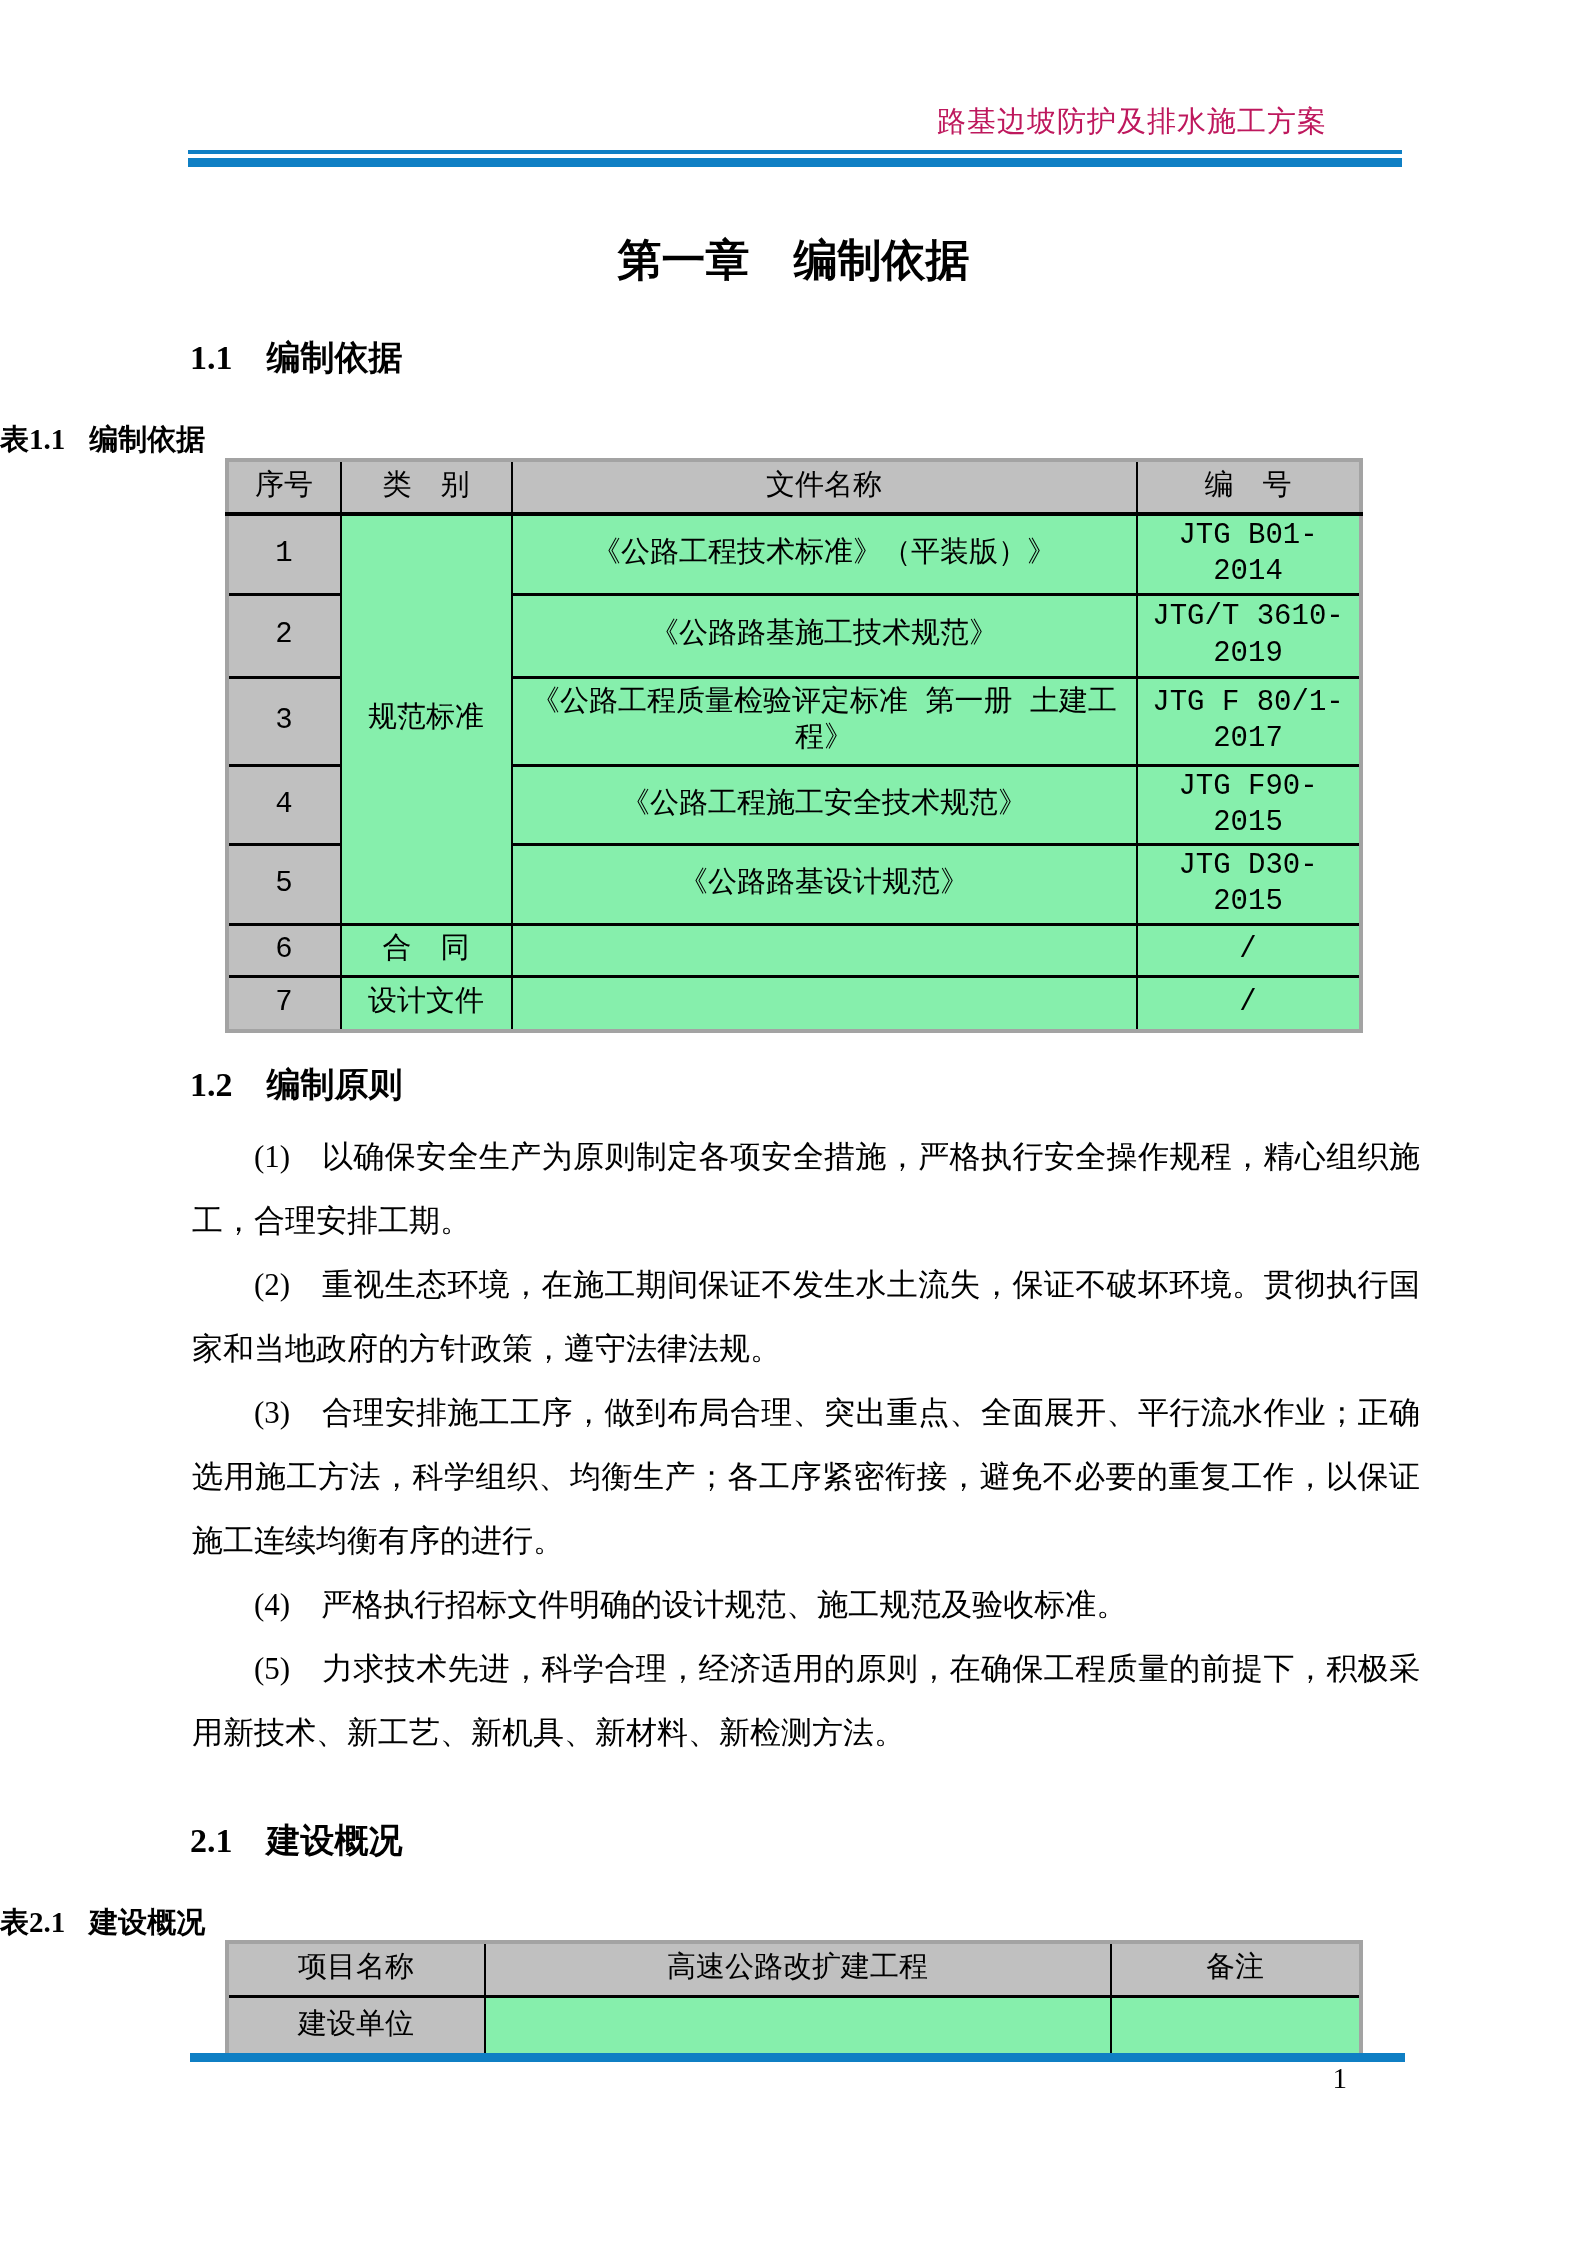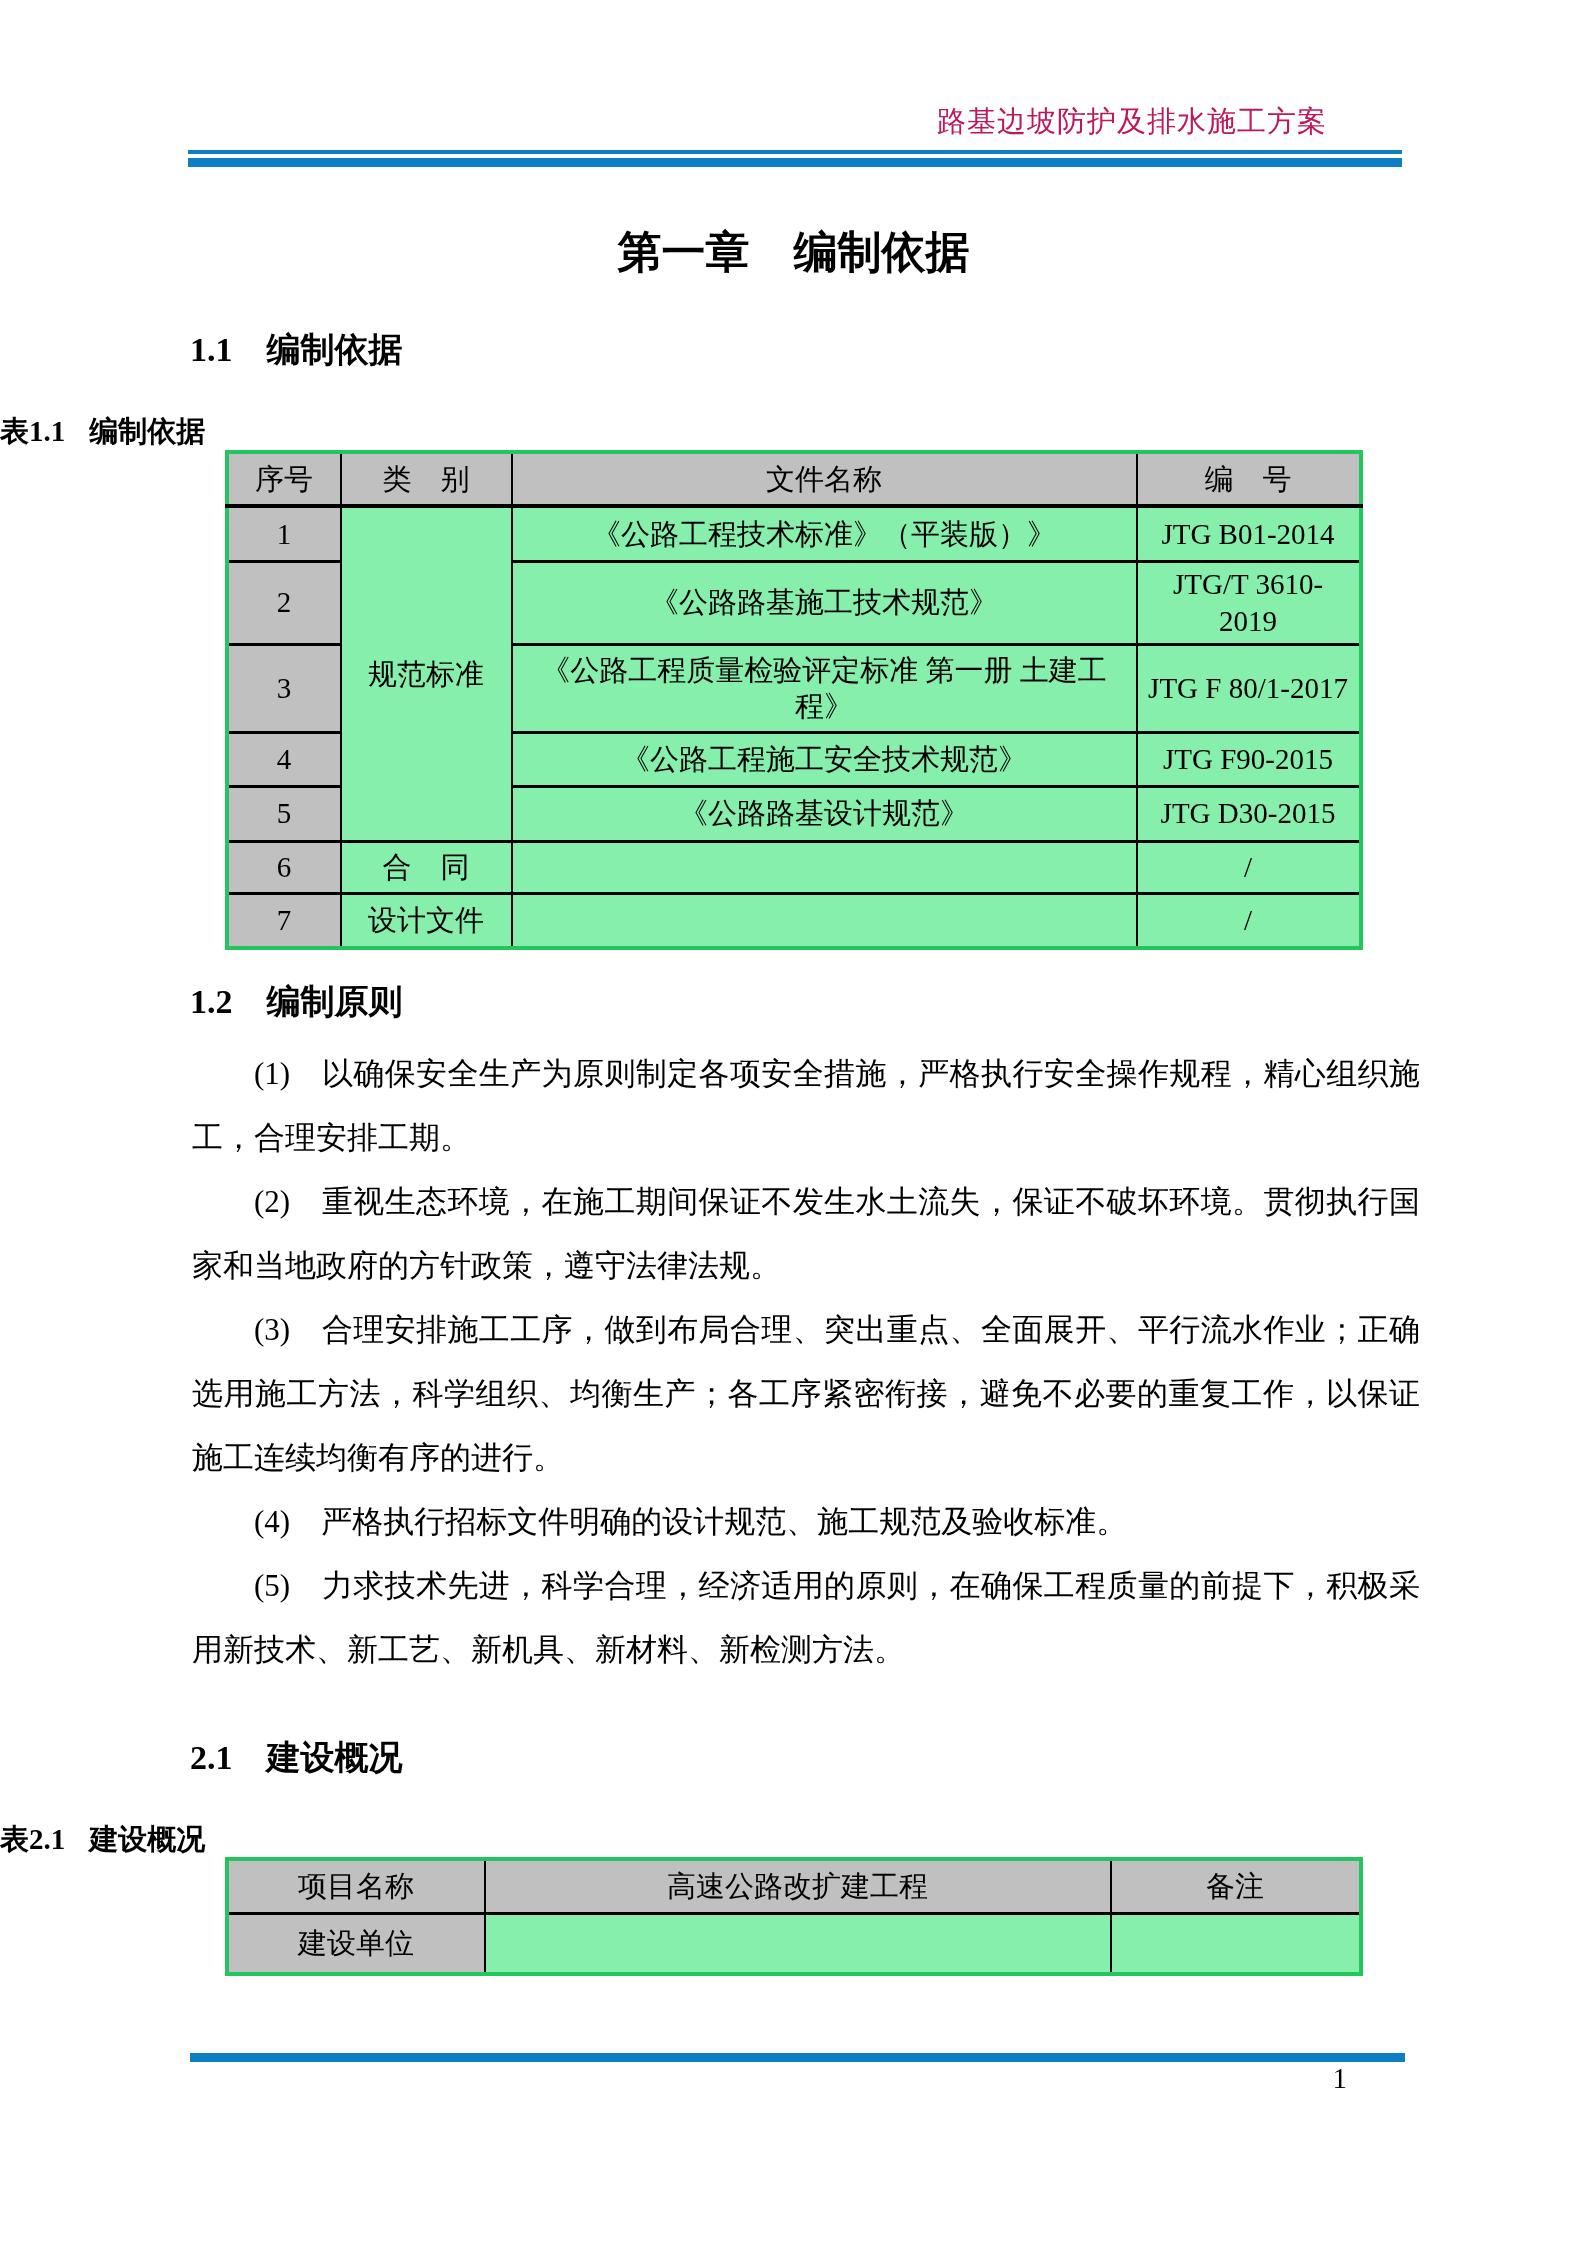--- a/index.html
+++ b/index.html
@@ -18,21 +18,21 @@
     position:absolute; top:104px; right:260px;
     font-size:29px; line-height:34px; letter-spacing:1px;
     color:#be185d;
   }
   .rule { position:absolute; left:188px; width:1214px; background:#0F7FC4; }
   .rule-thin  { top:150px; height:4px; }
   .rule-thick { top:158px; height:9px; }
 
   
   h1.chapter {
-    margin:0; text-align:center;
+    margin:8px; text-align:center;
     font-size:44px; line-height:54px; font-weight:bold;
   }
   h1.chapter-2 { margin-top:16px; }
   h2.section {
     margin:0 0 0 190px;
     font-size:34px; line-height:40px; font-weight:bold;
   }
   h2.sec-11 { margin-top:50px; }
   h2.sec-12 { margin-top:32px; }
   h2.sec-21 { margin-top:56px; }
@@ -41,22 +41,23 @@
     margin:46px 0 0 0; text-align:left;
     font-size:29px; line-height:30px; font-weight:bold;
   }
   .tbl-caption .cap-num { margin-right:24px; }
 
   
   table.doc-table {
     border-collapse:collapse; table-layout:fixed;
     margin:4px auto 0 auto;
     width:1134px;
-    border:4px solid #22c55e;
+    border:4px solid #a3a3a3;
     font-size:29px;
+    font-family:Liberation Mono, monospace;
   }
   table.doc-table td {
     border:2px solid #000;
     border-top-width:3px; border-bottom-width:3px;
     text-align:center; vertical-align:middle;
     padding:2px 10px;
     line-height:1.25;
     overflow:hidden;
     word-break:break-word;
   }

